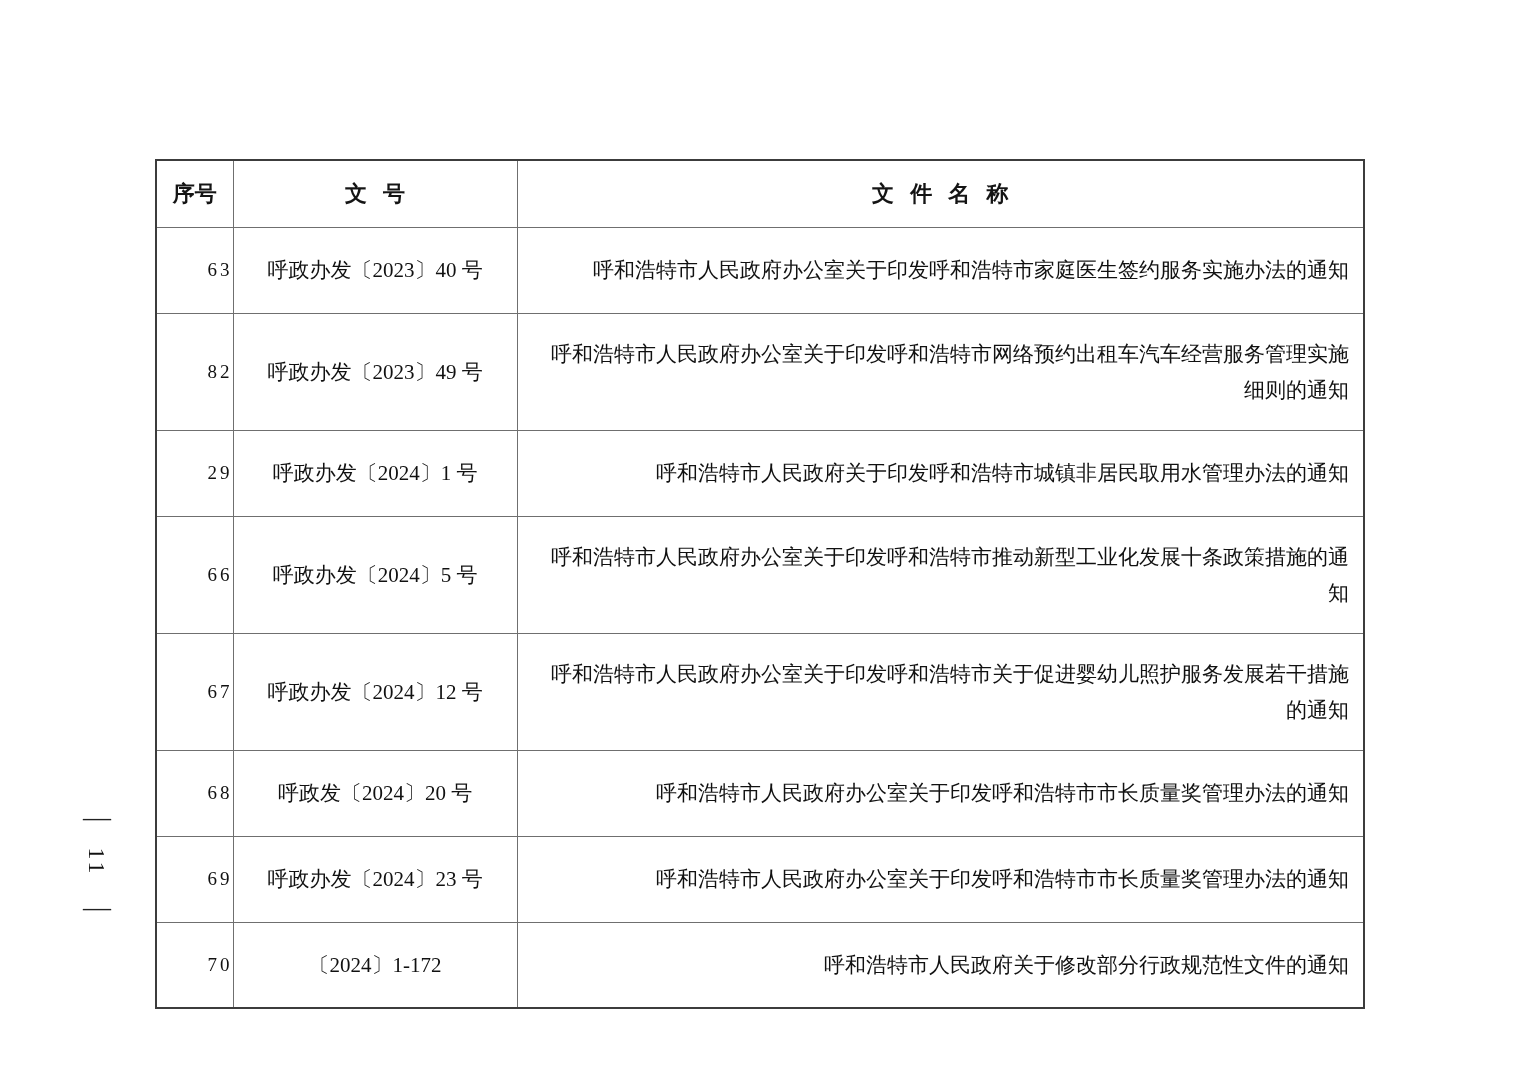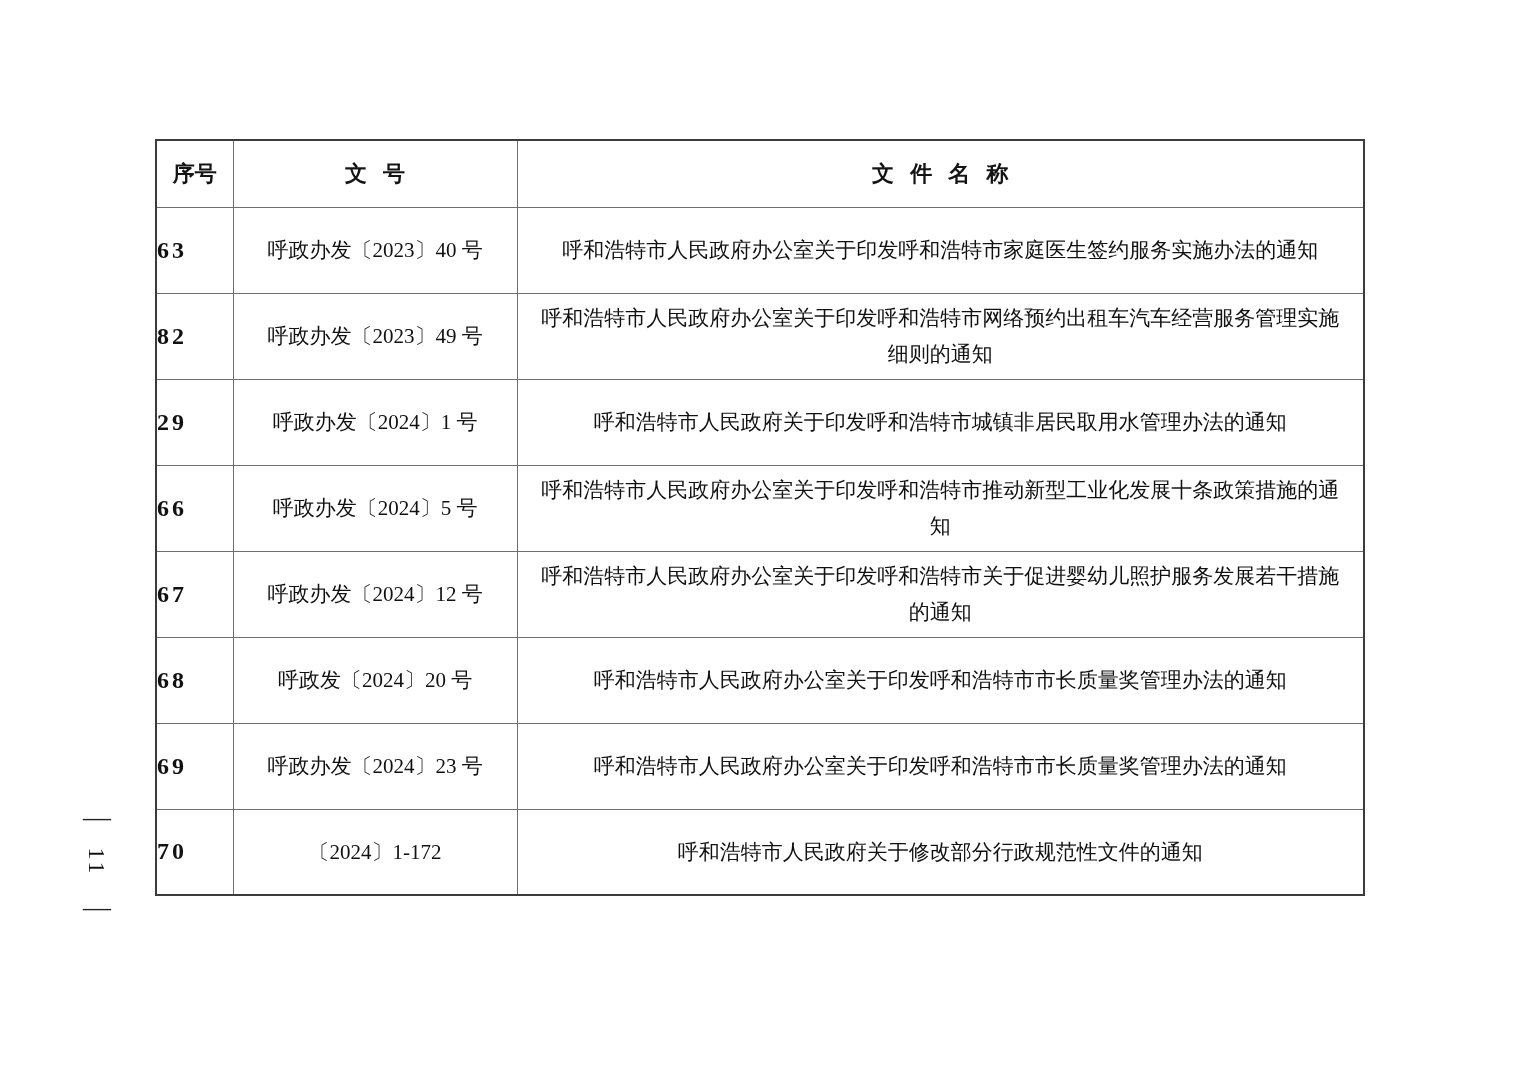--- a/index.html
+++ b/index.html
@@ -29,21 +29,21 @@
     font-size: 24px; color: #111111;
     transform: rotate(90deg);
     letter-spacing: 3px;
     line-height: 24px;
     font-family: "Liberation Serif", serif;
   }
 
   
   table.doc-table {
     position: absolute;
-    left: 155px; top: 139px;
+    left: 155px; top: 159px;
     width: 1208px;
     border-collapse: collapse;
     table-layout: fixed;
     border: 2px solid #3c3c3c;
   }
   .doc-table col.c-no    { width: 77px; }
   .doc-table col.c-docno { width: 284px; }
   .doc-table col.c-title { width: 847px; }
 
   .doc-table th, .doc-table td {
@@ -56,34 +56,33 @@
 
   .doc-table th {
     font-family: "Liberation Sans", "DejaVu Sans", sans-serif;
     font-weight: bold;
     font-size: 22px;
     text-align: center;
     color: #141414;
     word-spacing: 10px;
   }
   td.cell-no {
-    text-align: left;
-    font-size: 24px;
+    text-align: right;
+    font-size: 19px;
     letter-spacing: 3px;
-    font-weight: bold;
   }
   td.cell-docno {
     text-align: center;
     font-size: 21px;
     margin-left: 10px;
   }
   td.cell-title {
-    text-align: center;
+    text-align: right;
     font-size: 21px;
-    padding: 6px 14px;
+    padding: 22px 14px;
     line-height: 36px;
   }
 </style>
 </head>
 <body>
 
 <div class="page">
 
   <div class="page-number">
     <span class="dash">—</span>

